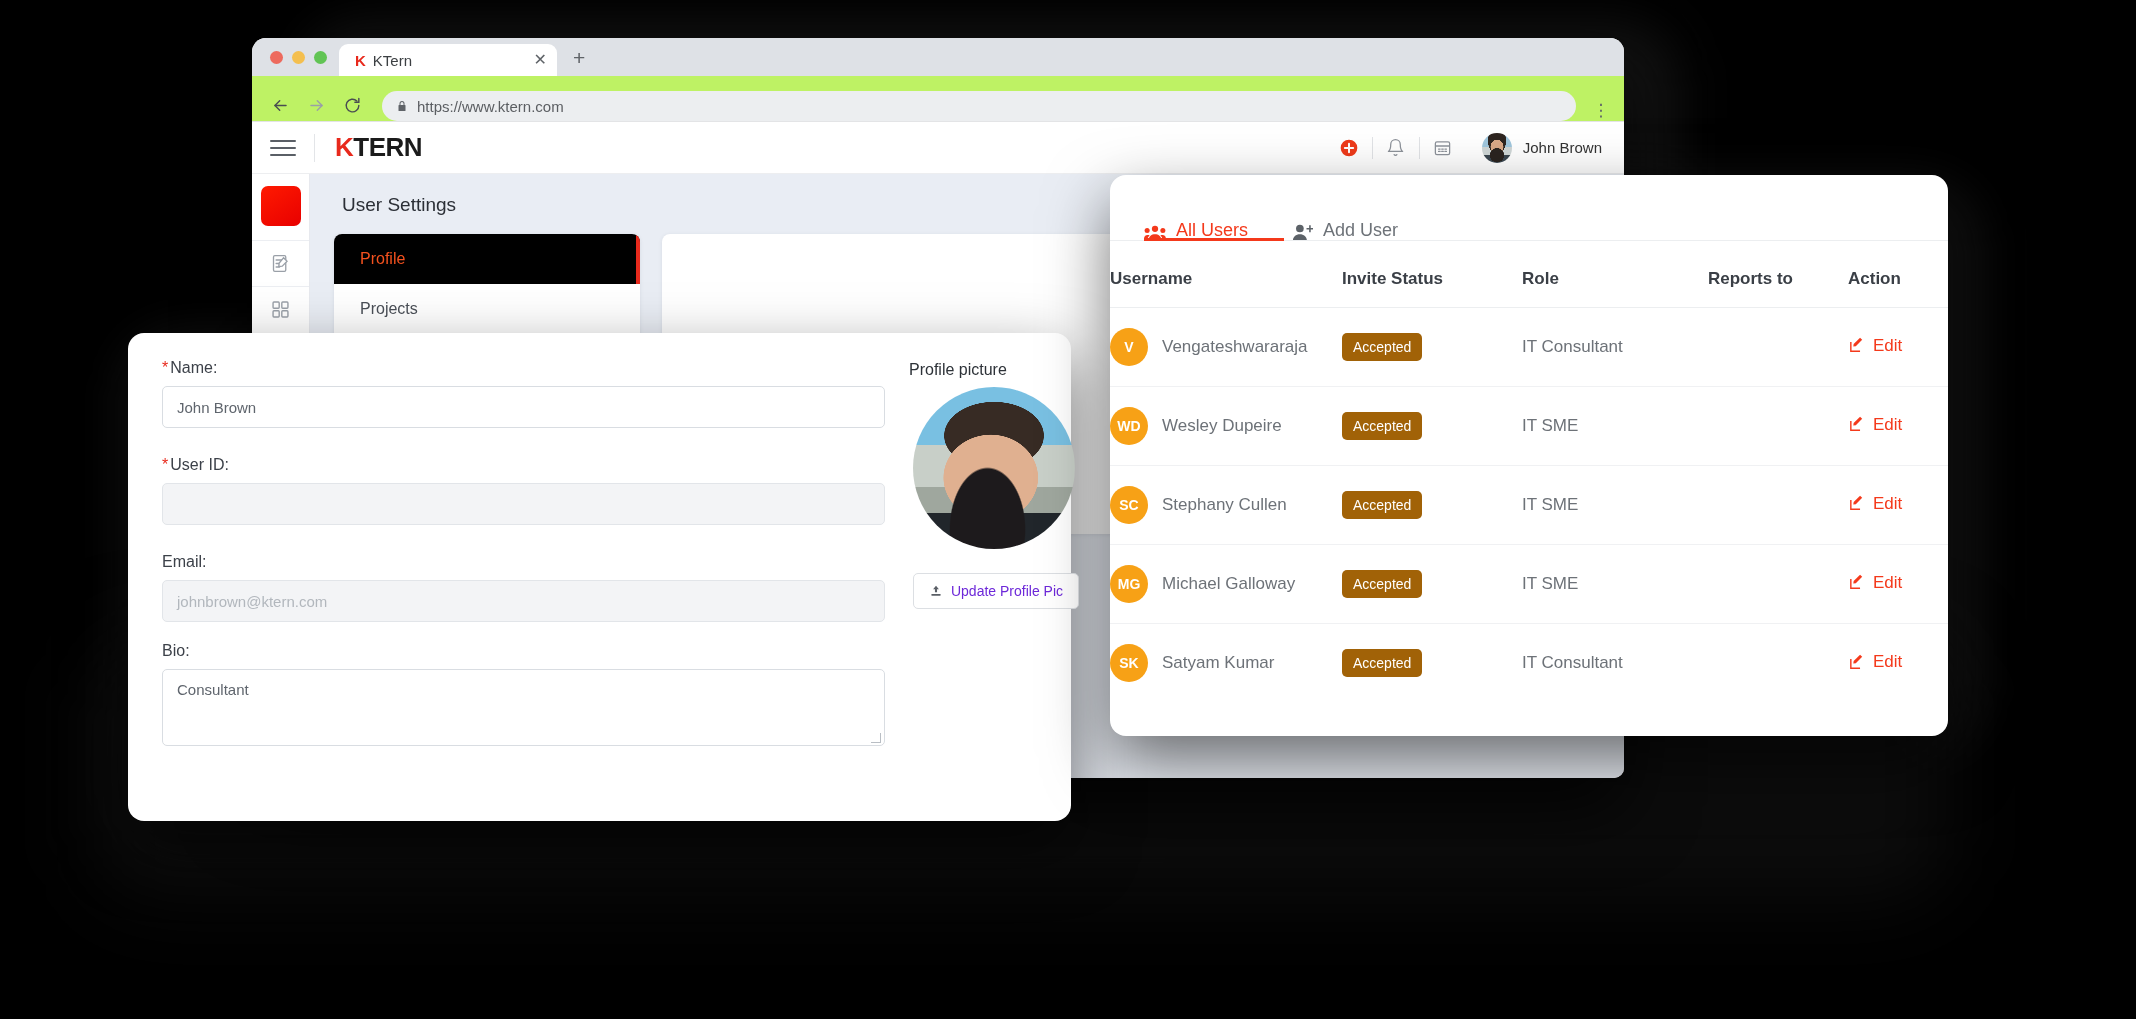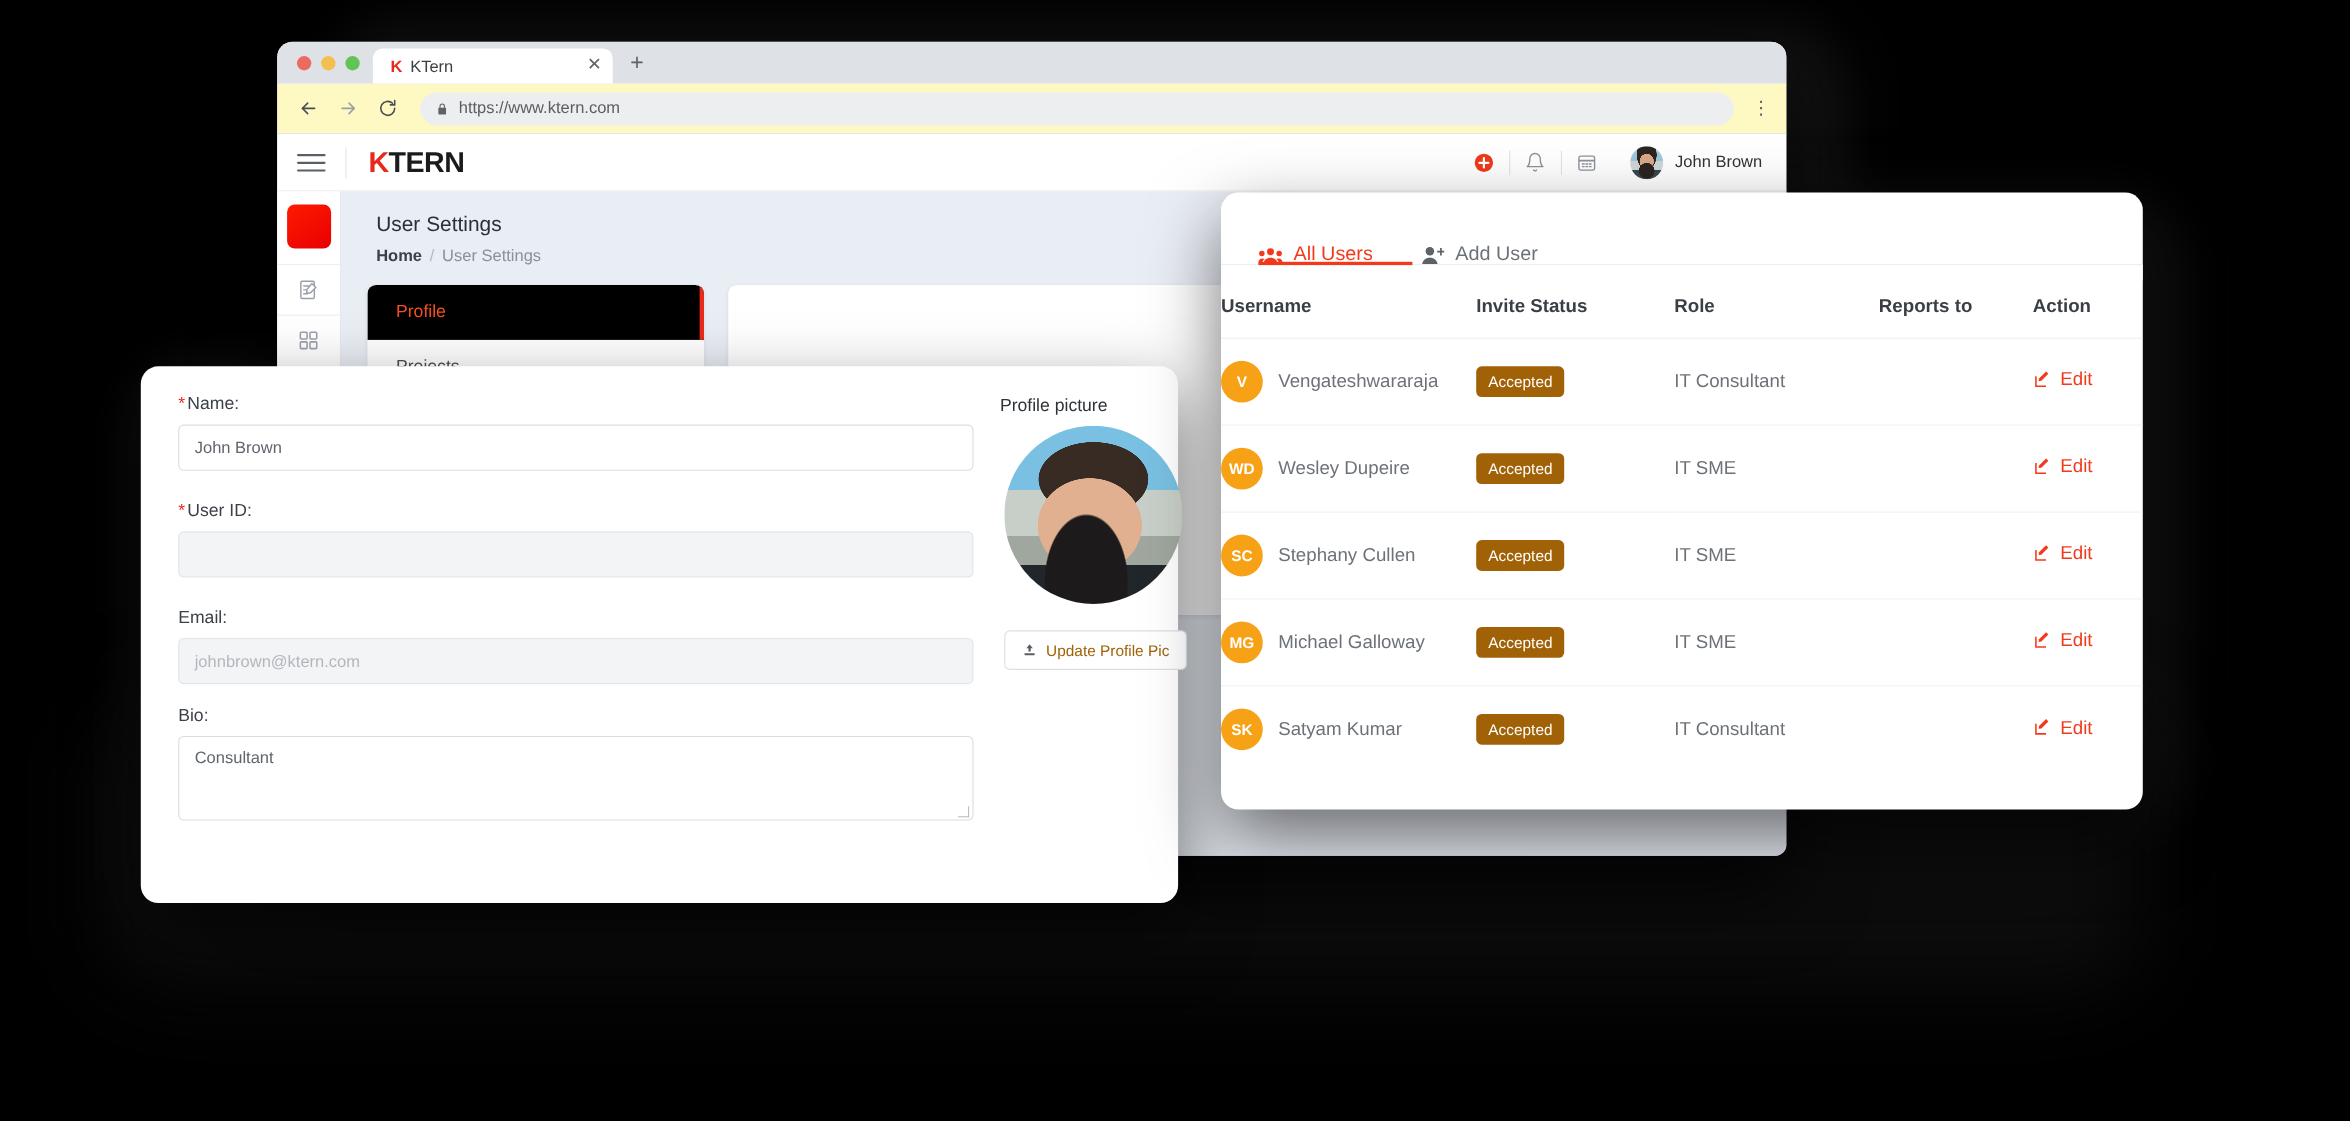--- a/index.html
+++ b/index.html
@@ -32,21 +32,21 @@
     height: 32px; min-width: 218px; background: #fff; border-radius: 9px 9px 0 0;
     display: flex; align-items: center; padding: 0 10px 0 16px; gap: 8px;
     font-size: 15px; color: #3c4043;
   }
   .tab .favicon { font-weight: 800; color: #e8291c; font-size: 15px; letter-spacing:-1px;}
   .tab .tabtitle { flex: 1; white-space: nowrap; }
   .tab .xclose { color: #5f6368; font-size: 16px; line-height: 1; cursor: default; }
   .newtab { color: #5f6368; font-size: 21px; padding: 0 16px 6px 16px; align-self: flex-end; }
 
   .toolbar {
-    height: 46px; background: #fef9c3; display: flex; align-items: center;
+    height: 46px; background: #bef264; display: flex; align-items: flex-end;
     padding: 0 12px; gap: 4px; border-bottom: 1px solid #e3e4e6;
   }
   .tbtn { width: 32px; height: 32px; display: flex; align-items: center; justify-content: center;
           color: #4a4d51; font-size: 19px; }
   .omnibox {
     flex: 1; height: 30px; background: #eceef0; border-radius: 15px; margin: 0 10px;
     display: flex; align-items: center; gap: 9px; padding: 0 14px;
     font-size: 15px; color: #5b5e62;
   }
   .kebab { color: #5f6368; font-size: 17px; width: 22px; text-align: center; letter-spacing: 0; }
@@ -131,21 +131,21 @@
     background:
       radial-gradient(ellipse at 46% 88%, #1d1a1c 0 30%, rgba(0,0,0,0) 31%),
       radial-gradient(ellipse 33% 30% at 48% 56%, #e0b090 0 88%, rgba(0,0,0,0) 89%),
       radial-gradient(ellipse 34% 23% at 50% 30%, #372b24 0 90%, rgba(0,0,0,0) 91%),
       linear-gradient(#79c0e2 0 36%, #c8cfc8 36% 62%, #9fa79e 62% 78%, #21262b 78% 100%);
   }
   .updbtn {
     margin-top: 24px; margin-left: 4px; width: 166px; height: 36px;
     border: 1px solid #dcdfe3; border-radius: 5px; background: #fff;
     display: flex; align-items: center; justify-content: center; gap: 8px;
-    font-size: 14px; color: #a16207;
+    font-size: 14px; color: #6d28d9;
   }
 
   
   #users-panel {
     position: absolute; left: 1110px; top: 175px; width: 838px; height: 561px;
     background: #fff; border-radius: 16px; overflow: hidden;
     box-shadow: 0 26px 64px rgba(0,0,0,.55);
   }
   .utabs { height: 66px; display: flex; align-items: center; padding: 0 34px; gap: 44px;
            position: relative; }
@@ -308,23 +308,20 @@
               <rect x="3.5" y="3.5" width="7" height="7" rx="1"></rect>
               <rect x="13.5" y="3.5" width="7" height="7" rx="1"></rect>
               <rect x="3.5" y="13.5" width="7" height="7" rx="1"></rect>
               <rect x="13.5" y="13.5" width="7" height="7" rx="1"></rect>
             </svg>
         </div>
       </div>
 
       <div class="content">
         <div class="pagetitle">User Settings</div>
-        <div class="crumb">
-          <b>Home</b><span class="sl">/</span><span>User Settings</span>
-        </div>
         <div class="panel-row">
           <div class="tabsnav">
             <div class="tabsnav-item active">
               <span>Profile</span>
             </div>
             <div class="tabsnav-item">
               <span>Projects</span>
             </div>
           </div>
           <div class="bigpanel"></div>

